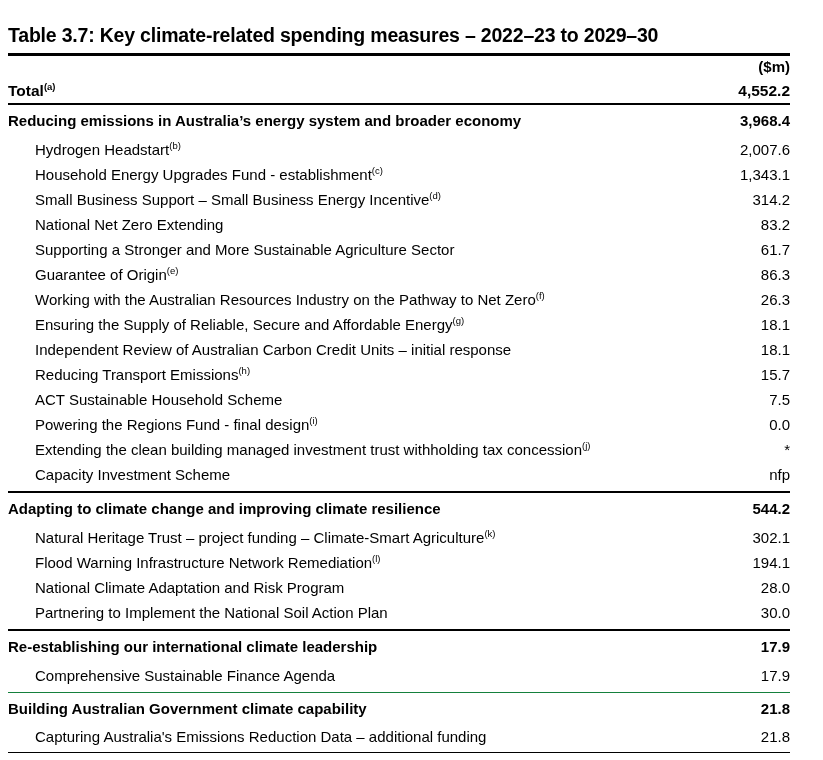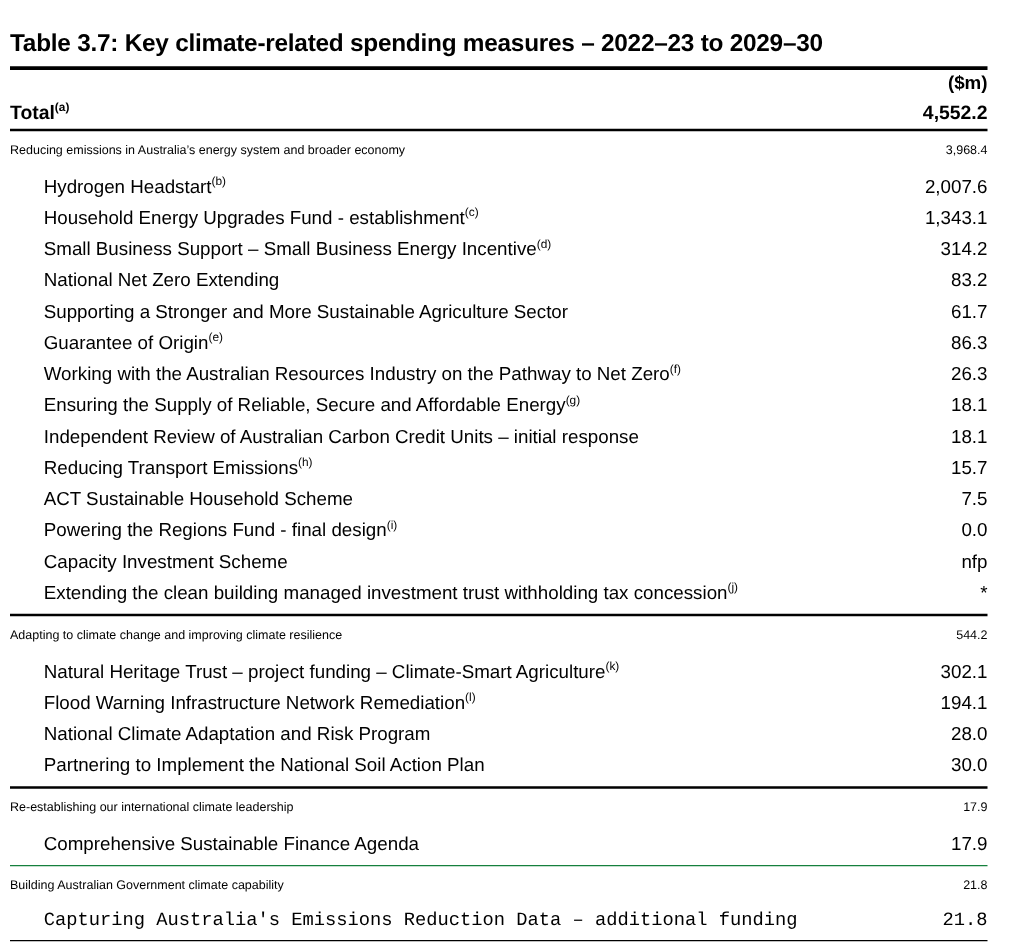--- a/index.html
+++ b/index.html
@@ -28,23 +28,23 @@
 
   .unit-row { height: 22px; line-height: 22px; font-weight: bold; font-size: 15px; justify-content: flex-end; }
   .total-row { height: 25px; line-height: 25px; font-weight: bold; font-size: 15.5px; justify-content: flex-end; }
   .head-block { border-bottom: 2px solid #000; }
 
   .section { border-top: 2px solid #000; padding-bottom: 4px; }
   .section.first { border-top: none; }
   .section.thin-top { border-top: 1px solid #15803d; }
   .sections-wrap { border-bottom: 1px solid #000; }
 
-  .header-row { height: 32px; line-height: 32px; font-weight: normal; font-size: 10px; }
+  .header-row { height: 32px; line-height: 32px; font-weight: bold; font-size: 15px; }
   .item-row { height: 25px; line-height: 25px; font-size: 15px; }
-  .section.last .item-row { height: 23px; line-height: 23px; font-family: Liberation Mono, monospace; }
+  .section.last .item-row { height: 23px; line-height: 23px; }
   .item-row .label { padding-left: 27px; }
 
   sup.fn {
     font-size: 9.5px;
     vertical-align: super;
     line-height: 0;
     letter-spacing: 0;
   }
 </style>
 </head>
@@ -113,26 +113,26 @@
         </div>
         <div class="row item-row">
           <div class="label"><span>ACT Sustainable Household Scheme</span></div>
           <div class="value">7.5</div>
         </div>
         <div class="row item-row">
           <div class="label"><span>Powering the Regions Fund - final design</span><sup class="fn">(i)</sup></div>
           <div class="value">0.0</div>
         </div>
         <div class="row item-row">
+          <div class="label"><span>Extending the clean building managed investment trust withholding tax concession</span><sup class="fn">(j)</sup></div>
+          <div class="value">*</div>
+        </div>
+        <div class="row item-row">
           <div class="label"><span>Capacity Investment Scheme</span></div>
           <div class="value">nfp</div>
-        </div>
-        <div class="row item-row">
-          <div class="label"><span>Extending the clean building managed investment trust withholding tax concession</span><sup class="fn">(j)</sup></div>
-          <div class="value">*</div>
         </div>
       </div>
       <div class="section">
         <div class="row header-row">
           <div class="label">Adapting to climate change and improving climate resilience</div>
           <div class="value">544.2</div>
         </div>
         <div class="row item-row">
           <div class="label"><span>Natural Heritage Trust – project funding – Climate-Smart Agriculture</span><sup class="fn">(k)</sup></div>
           <div class="value">302.1</div>

